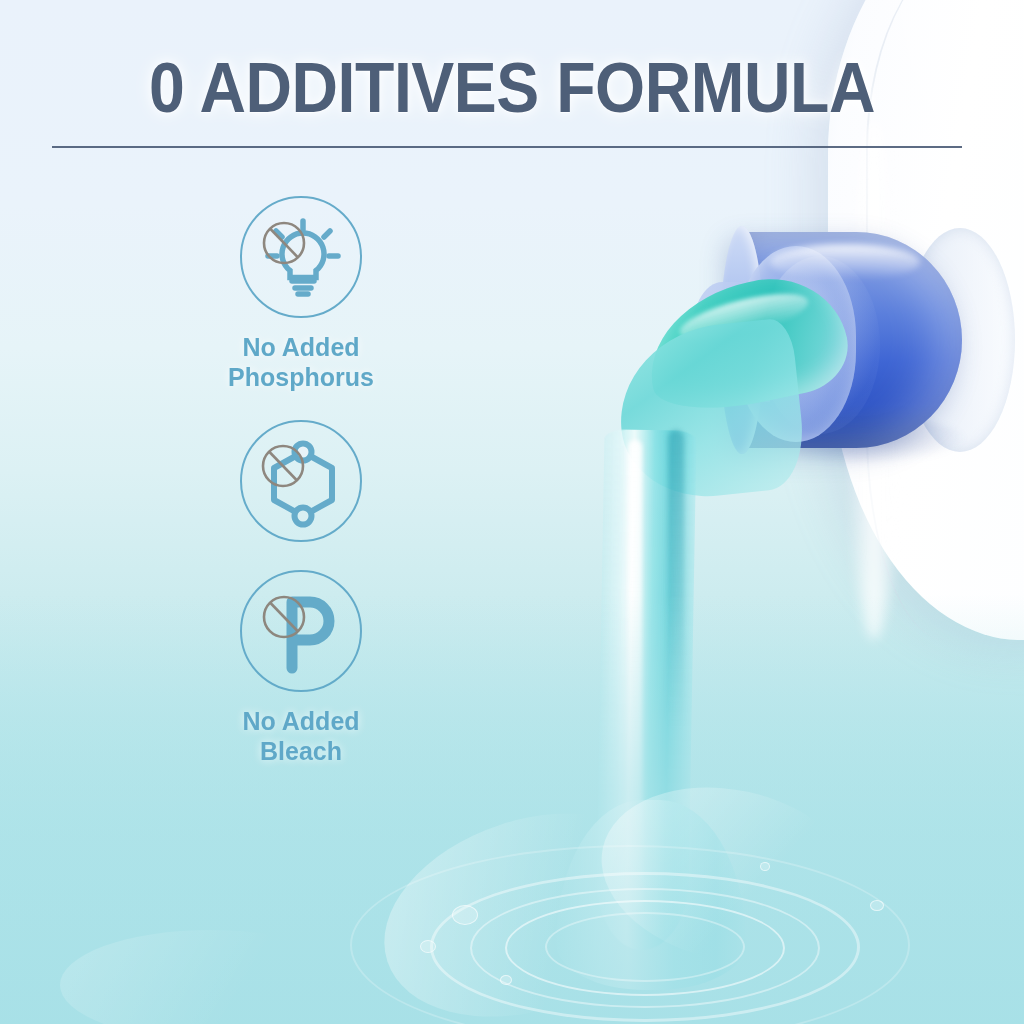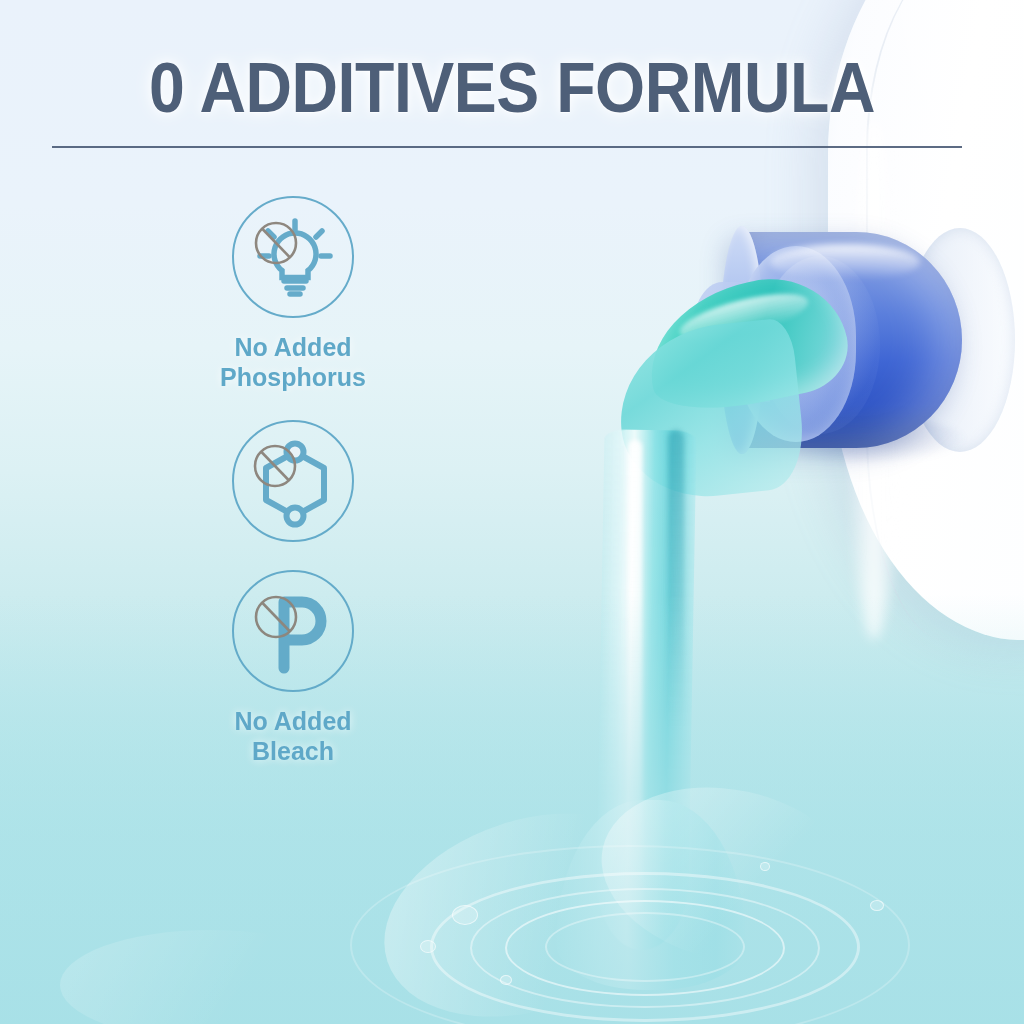--- a/index.html
+++ b/index.html
@@ -281,21 +281,21 @@
   }
   .rule {
     position:absolute;
     left:52px; top:146px;
     width:910px; height:0;
     border-top:2px solid #4a5b76;
     opacity:.9;
   }
 
   
-  .features { position:absolute; left:0; top:196px; width:586px; }
+  .features { position:absolute; left:8px; top:196px; width:586px; }
   .feature { position:relative; text-align:center; }
   .f1 { margin-top:0; }
   .f2 { margin-top:28px; }
   .f3 { margin-top:28px; }
 
   .icon-circle {
     position:relative;
     width:122px; height:122px;
     margin:0 auto;
     border-radius:50%;

